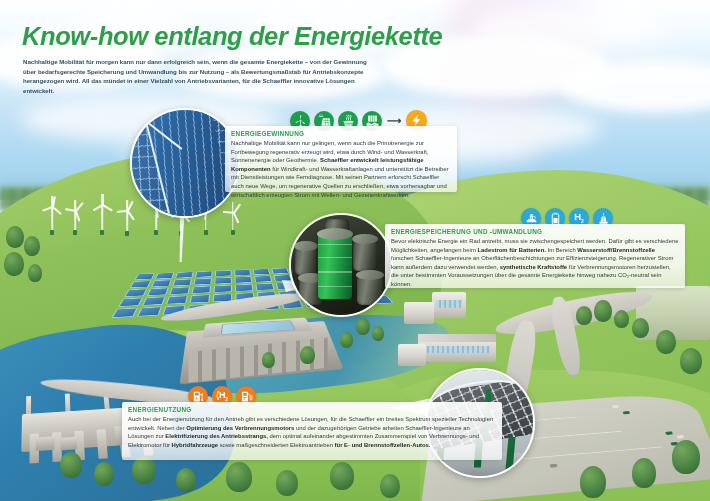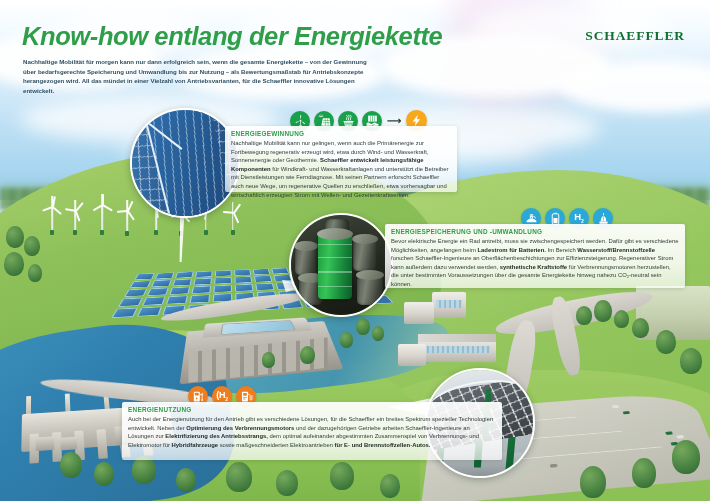--- a/index.html
+++ b/index.html
@@ -538,21 +538,20 @@
     <div class="tree" style="left:330px;top:462px;width:24px;height:28px;"></div>
     <div class="tree" style="left:380px;top:474px;width:20px;height:24px;"></div>
     <div class="tree" style="left:580px;top:466px;width:26px;height:32px;"></div>
     <div class="tree" style="left:632px;top:458px;width:24px;height:30px;"></div>
     <div class="tree" style="left:672px;top:440px;width:28px;height:34px;"></div>
   </div>
 
   <div class="header">
     <div class="title">Know-how entlang der Energiekette</div>
     <div class="subtitle">Nachhaltige Mobilität für morgen kann nur dann erfolgreich sein, wenn die gesamte Energiekette – von der Gewinnung über bedarfsgerechte Speicherung und Umwandlung bis zur Nutzung – als Bewertungsmaßstab für Antriebskonzepte herangezogen wird. All das mündet in einer Vielzahl von Antriebsvarianten, für die Schaeffler innovative Lösungen entwickelt.</div>
-    <div class="logo">SCHAEFFLER</div>
   </div>
 
   <div class="pointer" style="left:176px;top:204px;width:9px;height:58px;clip-path:polygon(50% 0,100% 0,62% 100%,40% 100%);opacity:.9"></div>
   <div class="pointer" style="left:282px;top:280px;width:32px;height:12px;clip-path:polygon(0 0,100% 40%,12% 100%);opacity:.85"></div>
   <div class="pointer" style="left:388px;top:398px;width:44px;height:18px;clip-path:polygon(100% 0,0 52%,96% 100%);opacity:.88"></div>
 
   <div class="circle c1">
     <div class="ph">
       <div class="pv"></div>
       <div class="pvb"></div>

